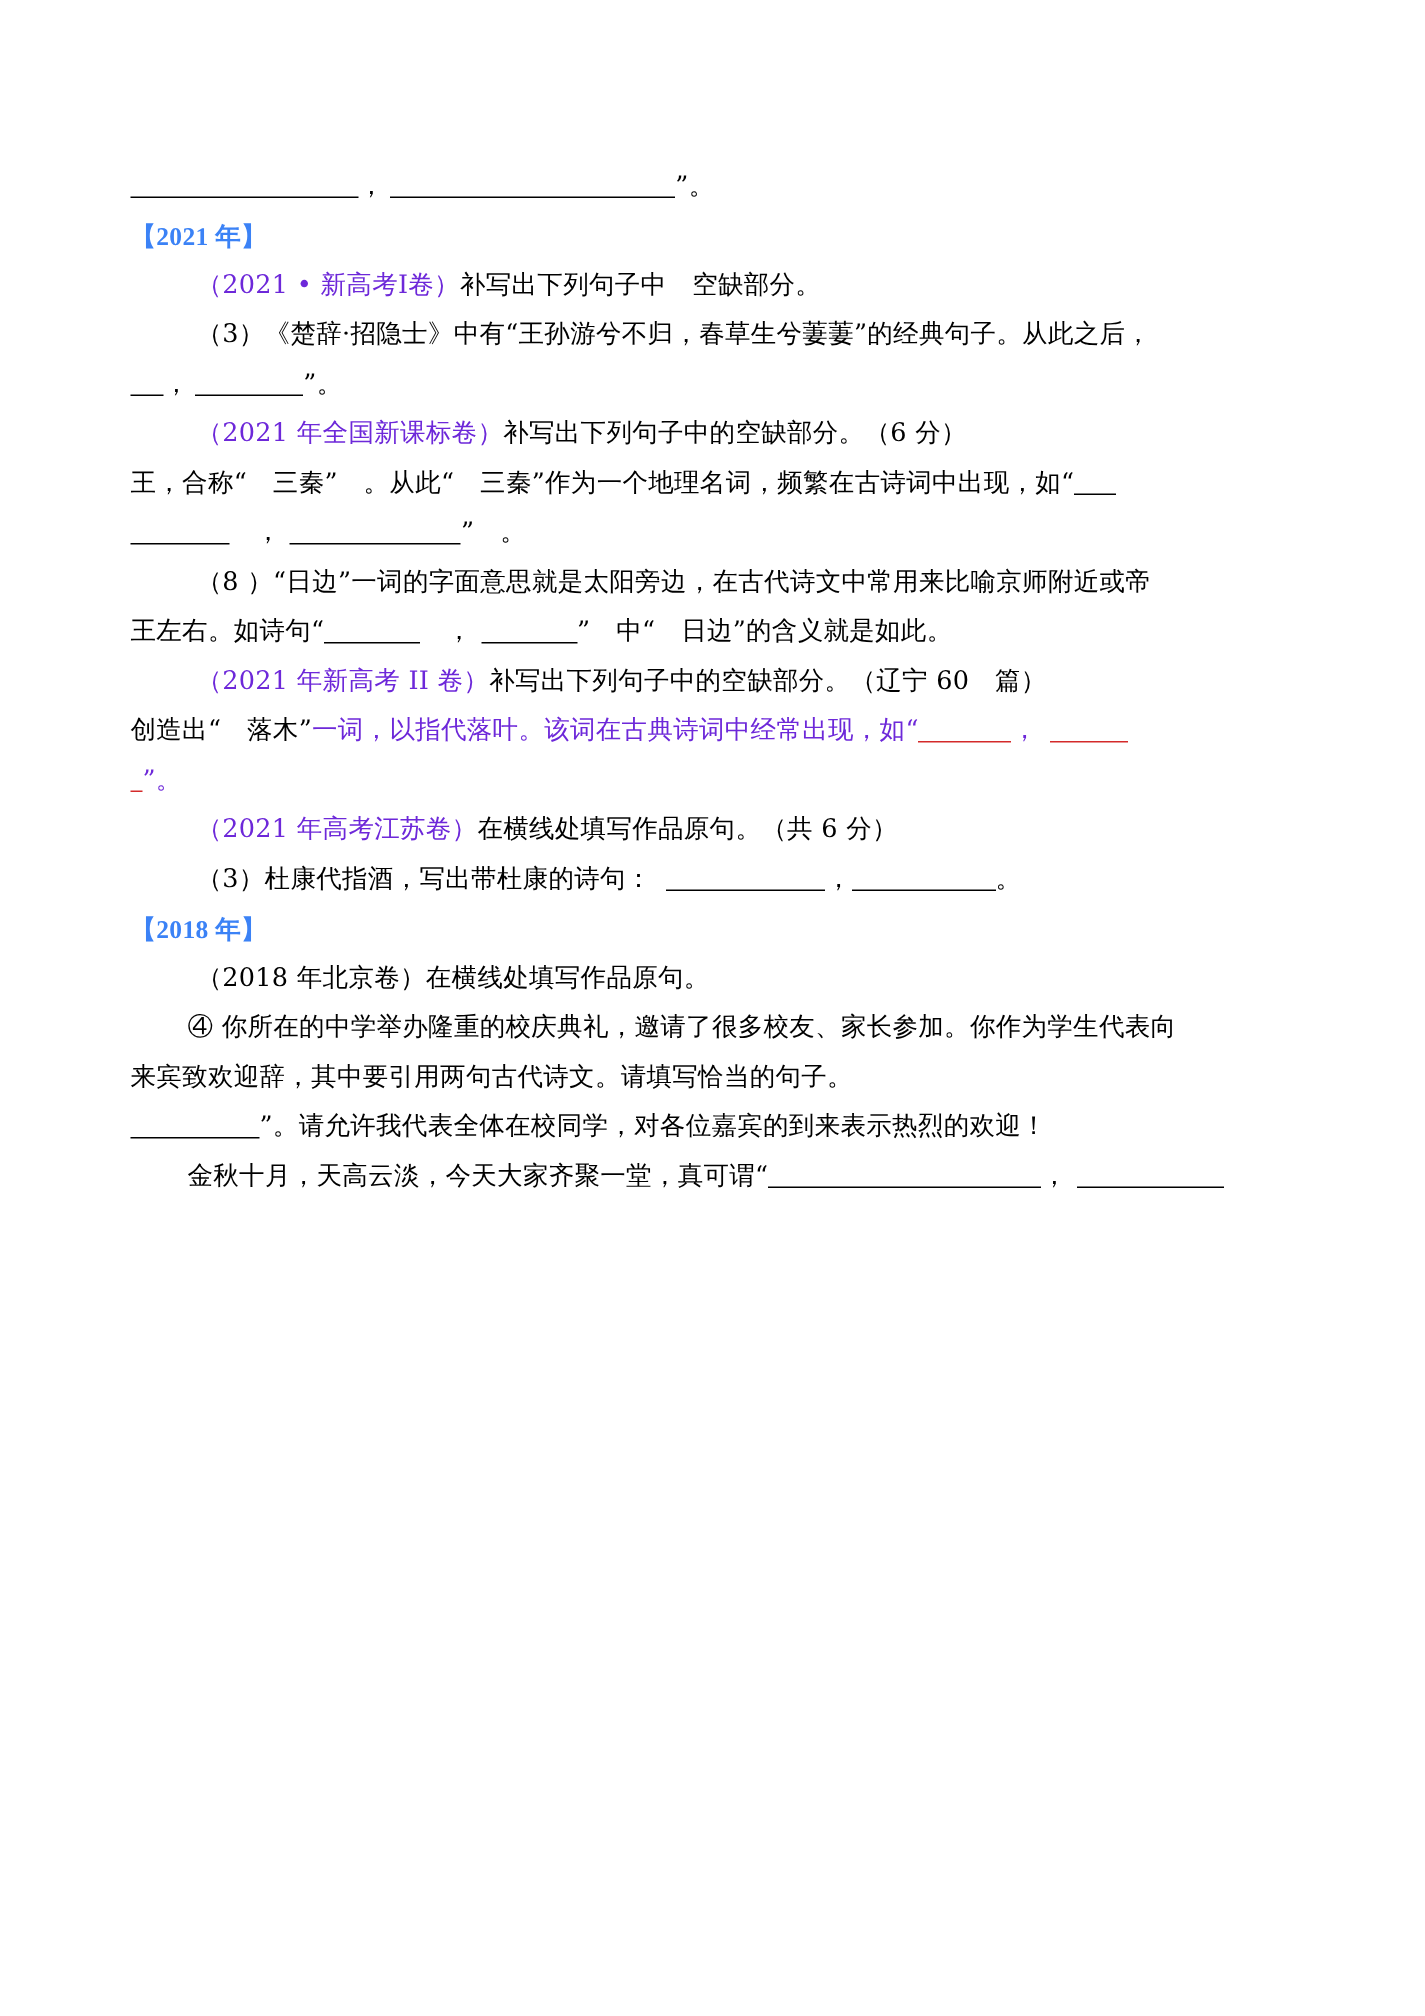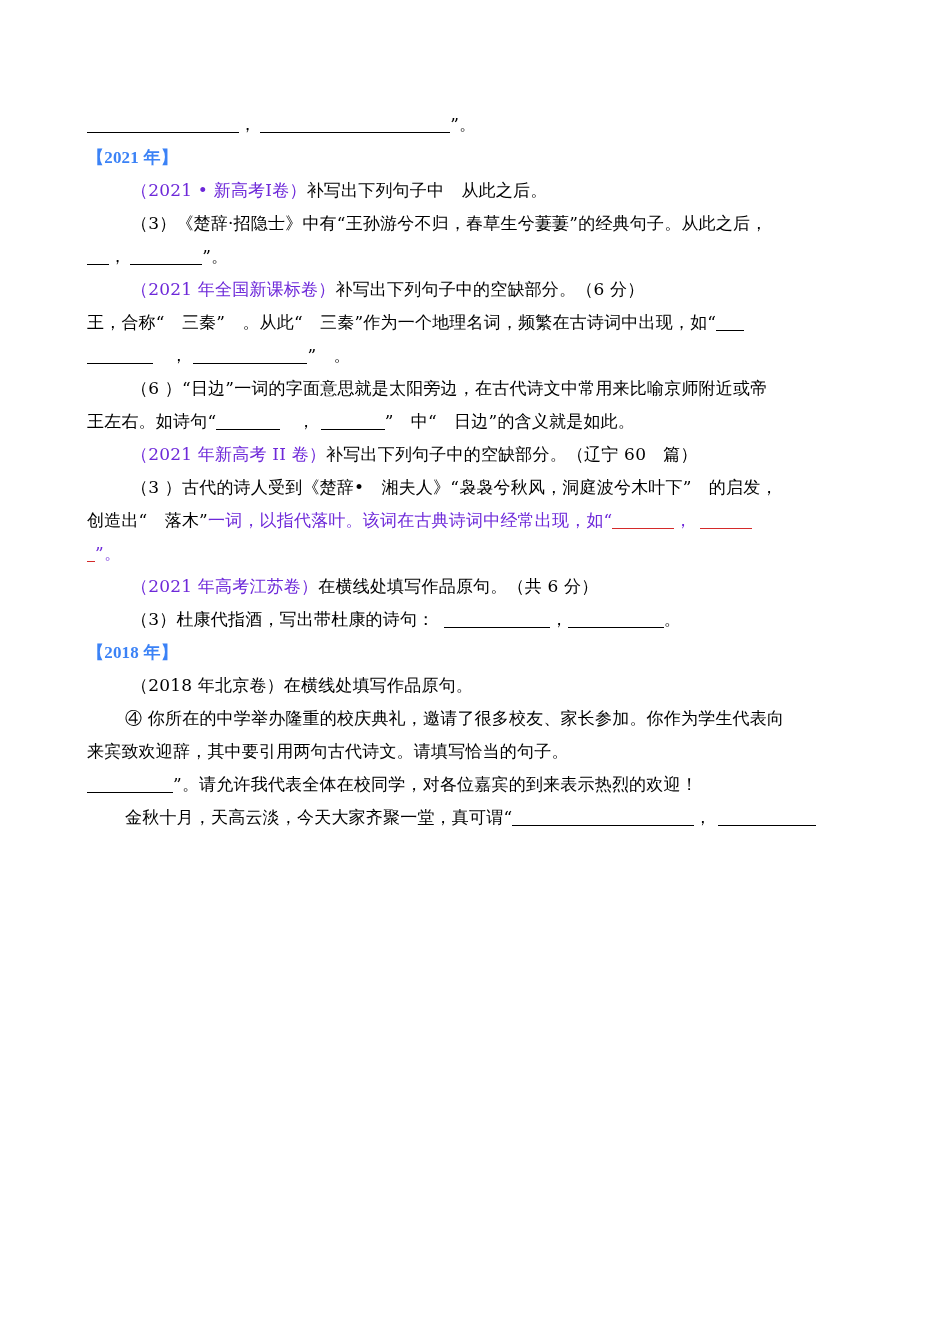--- a/index.html
+++ b/index.html
@@ -19,46 +19,45 @@
 
 <div class="page">
 
   <div class="line">
     <span class="blank" style="width:152px"></span><span>，</span><span class="gap" style="width:4px"></span><span class="blank" style="width:190px"></span><span>”。</span>
   </div>
 
   <div class="line blue">【2021 年】</div>
 
   <div class="line indent">
-    <span class="red">（2021 • 新高考Ⅰ卷）</span><span>补写出下列句子中　从此之后。</span>
+    <span class="red">（2021 • 新高考Ⅰ卷）</span><span>补写出下列句子中　空缺部分。</span>
   </div>
   <div class="line indent">（3）《楚辞·招隐士》中有“王孙游兮不归，春草生兮萋萋”的经典句子。从此之后，</div>
   <div class="line">
     <span class="blank" style="width:22px"></span><span>，</span><span class="gap" style="width:4px"></span><span class="blank" style="width:72px"></span><span>”。</span>
   </div>
 
   <div class="line indent">
     <span class="red">（2021 年全国新课标卷）</span><span>补写出下列句子中的空缺部分。（6  分）</span>
   </div>
   <div class="line">
     <span>王，合称“　三秦”　。从此“　三秦”作为一个地理名词，频繁在古诗词中出现，如“</span><span class="blank" style="width:28px"></span>
   </div>
   <div class="line">
     <span class="blank" style="width:66px"></span><span>　，</span><span class="gap" style="width:6px"></span><span class="blank" style="width:114px"></span><span>”　。</span>
   </div>
 
-  <div class="line indent">（6 ）“日边”一词的字面意思就是太阳旁边，在古代诗文中常用来比喻京师附近或帝</div>
+  <div class="line indent">（8 ）“日边”一词的字面意思就是太阳旁边，在古代诗文中常用来比喻京师附近或帝</div>
   <div class="line">
     <span>王左右。如诗句“</span><span class="blank" style="width:64px"></span><span>　，</span><span class="gap" style="width:6px"></span><span class="blank" style="width:64px"></span><span>”　中“　日边”的含义就是如此。</span>
   </div>
 
   <div class="line indent">
     <span class="red">（2021 年新高考 II 卷）</span><span>补写出下列句子中的空缺部分。（辽宁  60　篇）</span>
   </div>
-  <div class="line indent">（3 ）古代的诗人受到《楚辞•　湘夫人》“袅袅兮秋风，洞庭波兮木叶下”　的启发，</div>
   <div class="line">
     <span>创造出“　落木”</span><span class="red">一词，以指代落叶。该词在古典诗词中经常出现，如“</span><span class="blank red-b" style="width:62px"></span><span class="red">，</span><span class="gap" style="width:8px"></span><span class="blank red-b" style="width:52px"></span>
   </div>
   <div class="line">
     <span class="blank red-b" style="width:8px"></span><span class="red">”。</span>
   </div>
 
   <div class="line indent">
     <span class="red">（2021  年高考江苏卷）</span><span>在横线处填写作品原句。（共  6  分）</span>
   </div>

